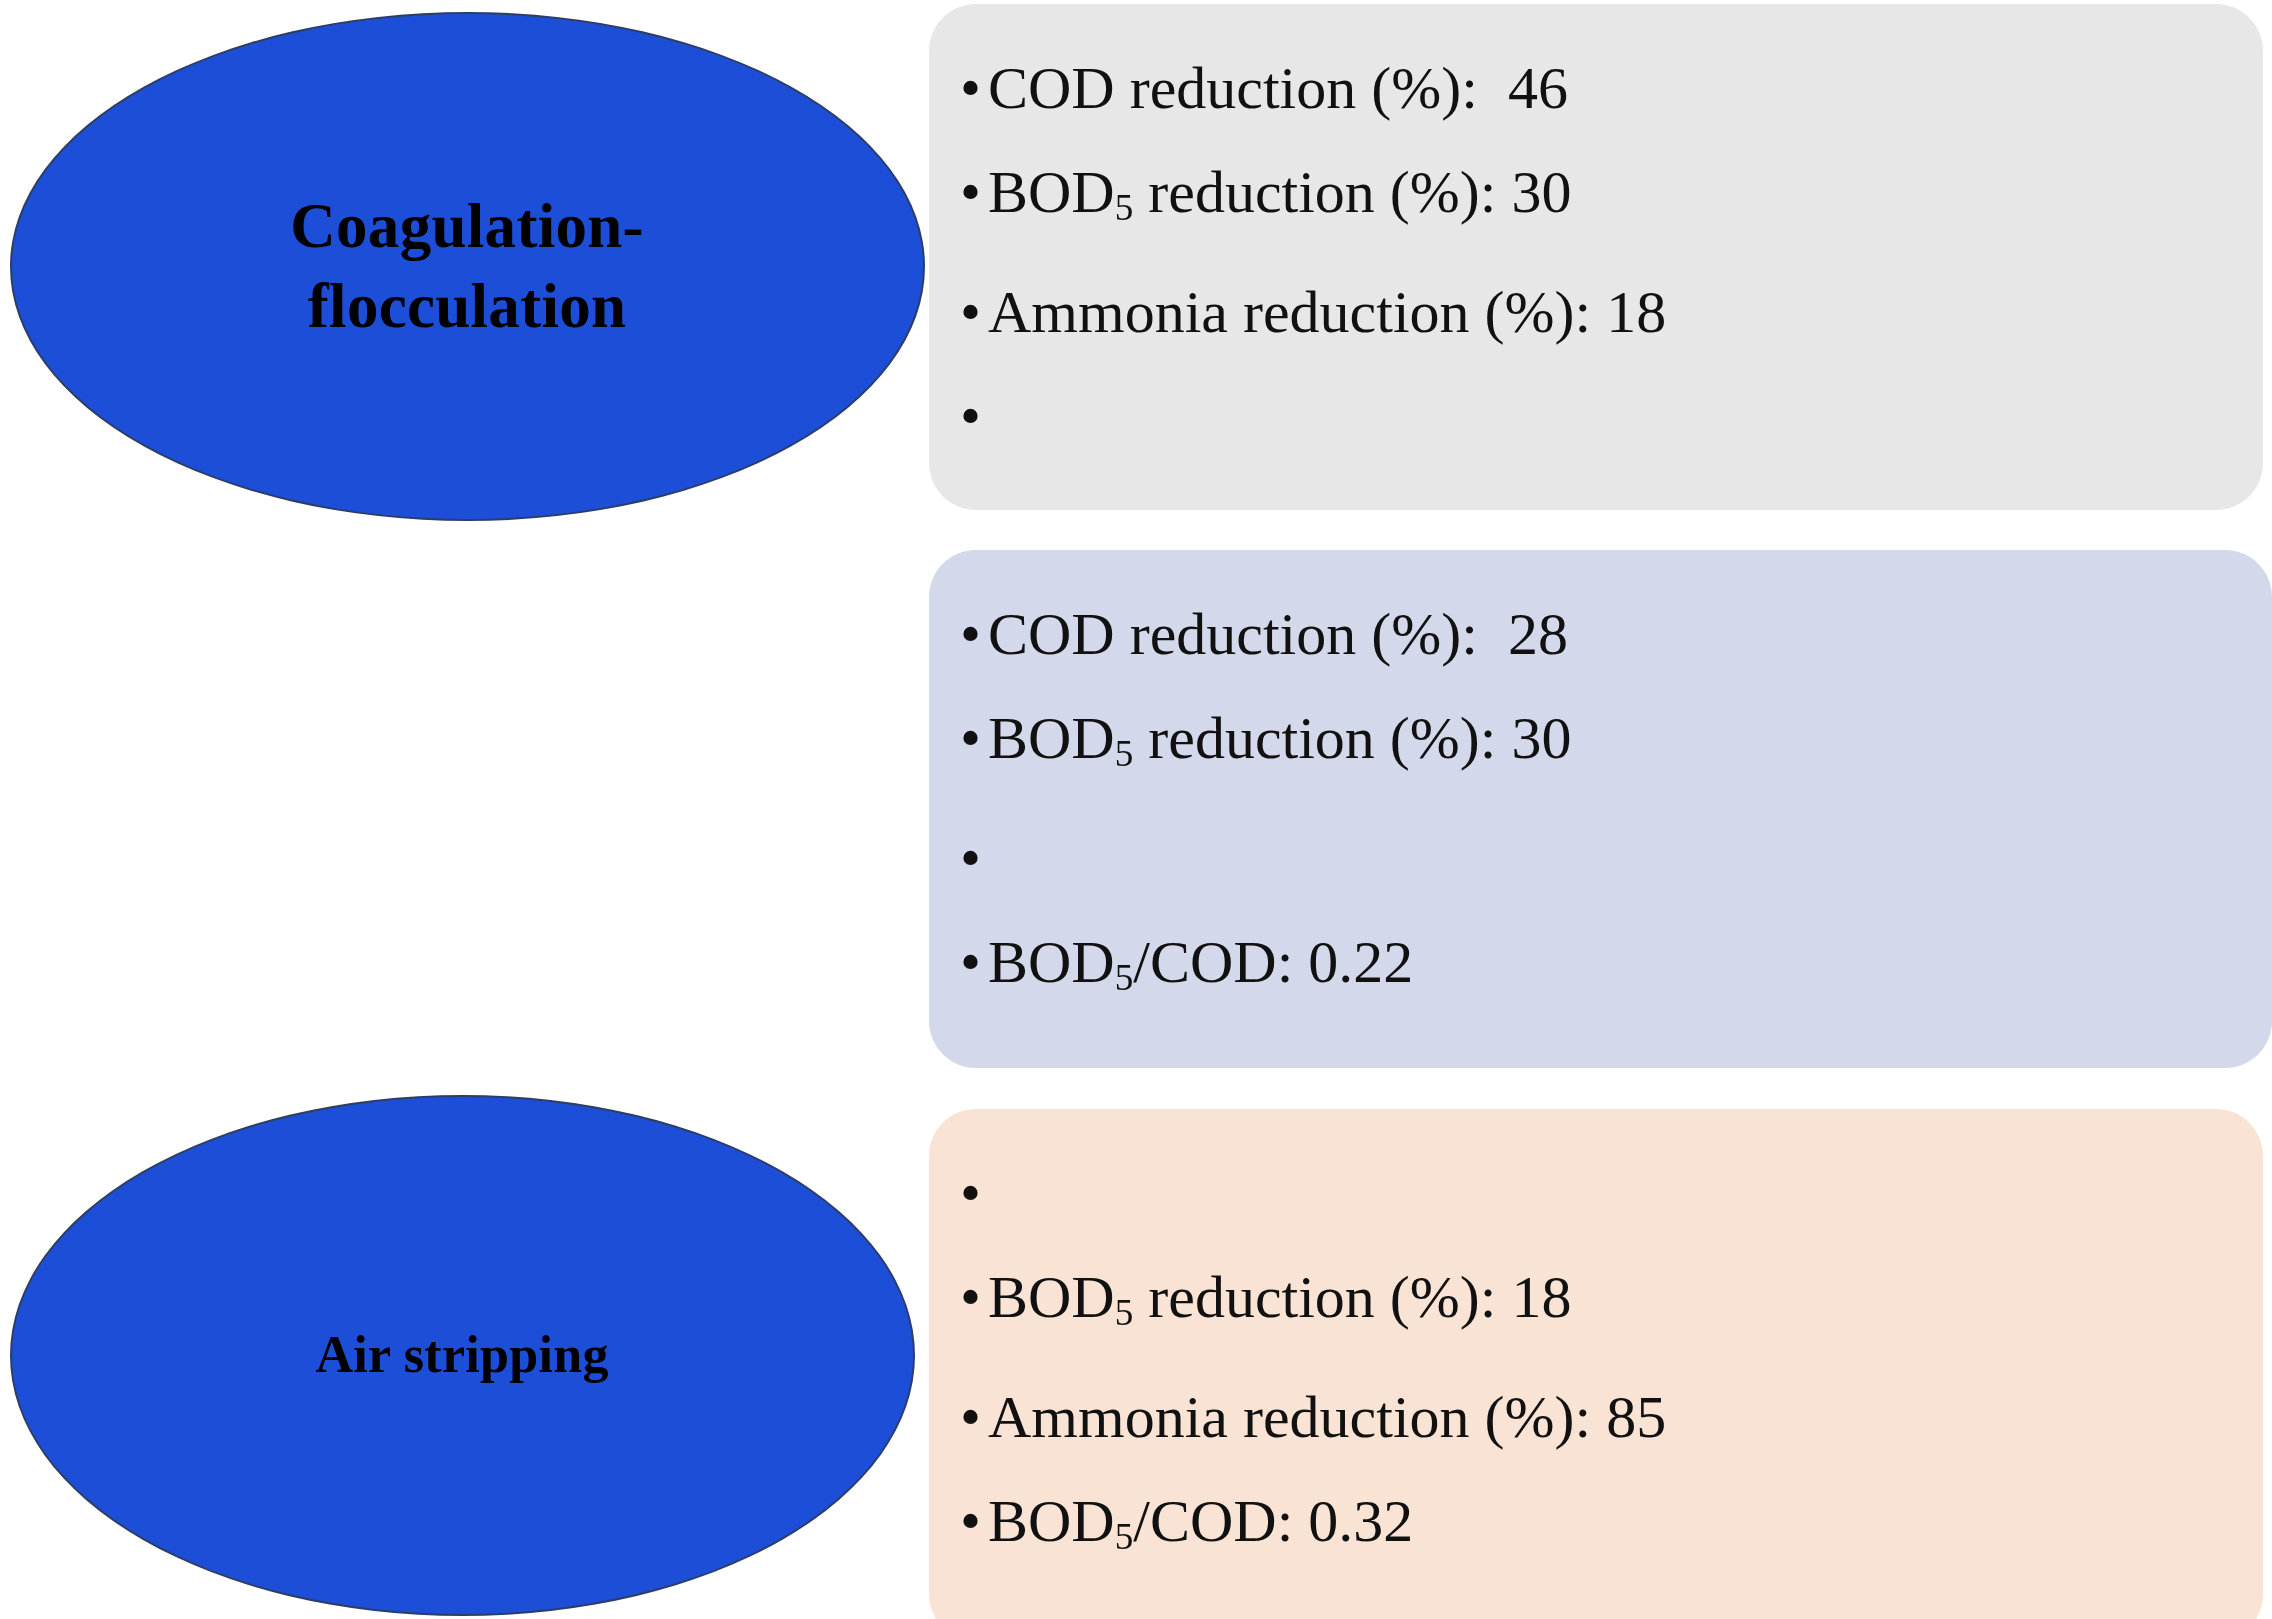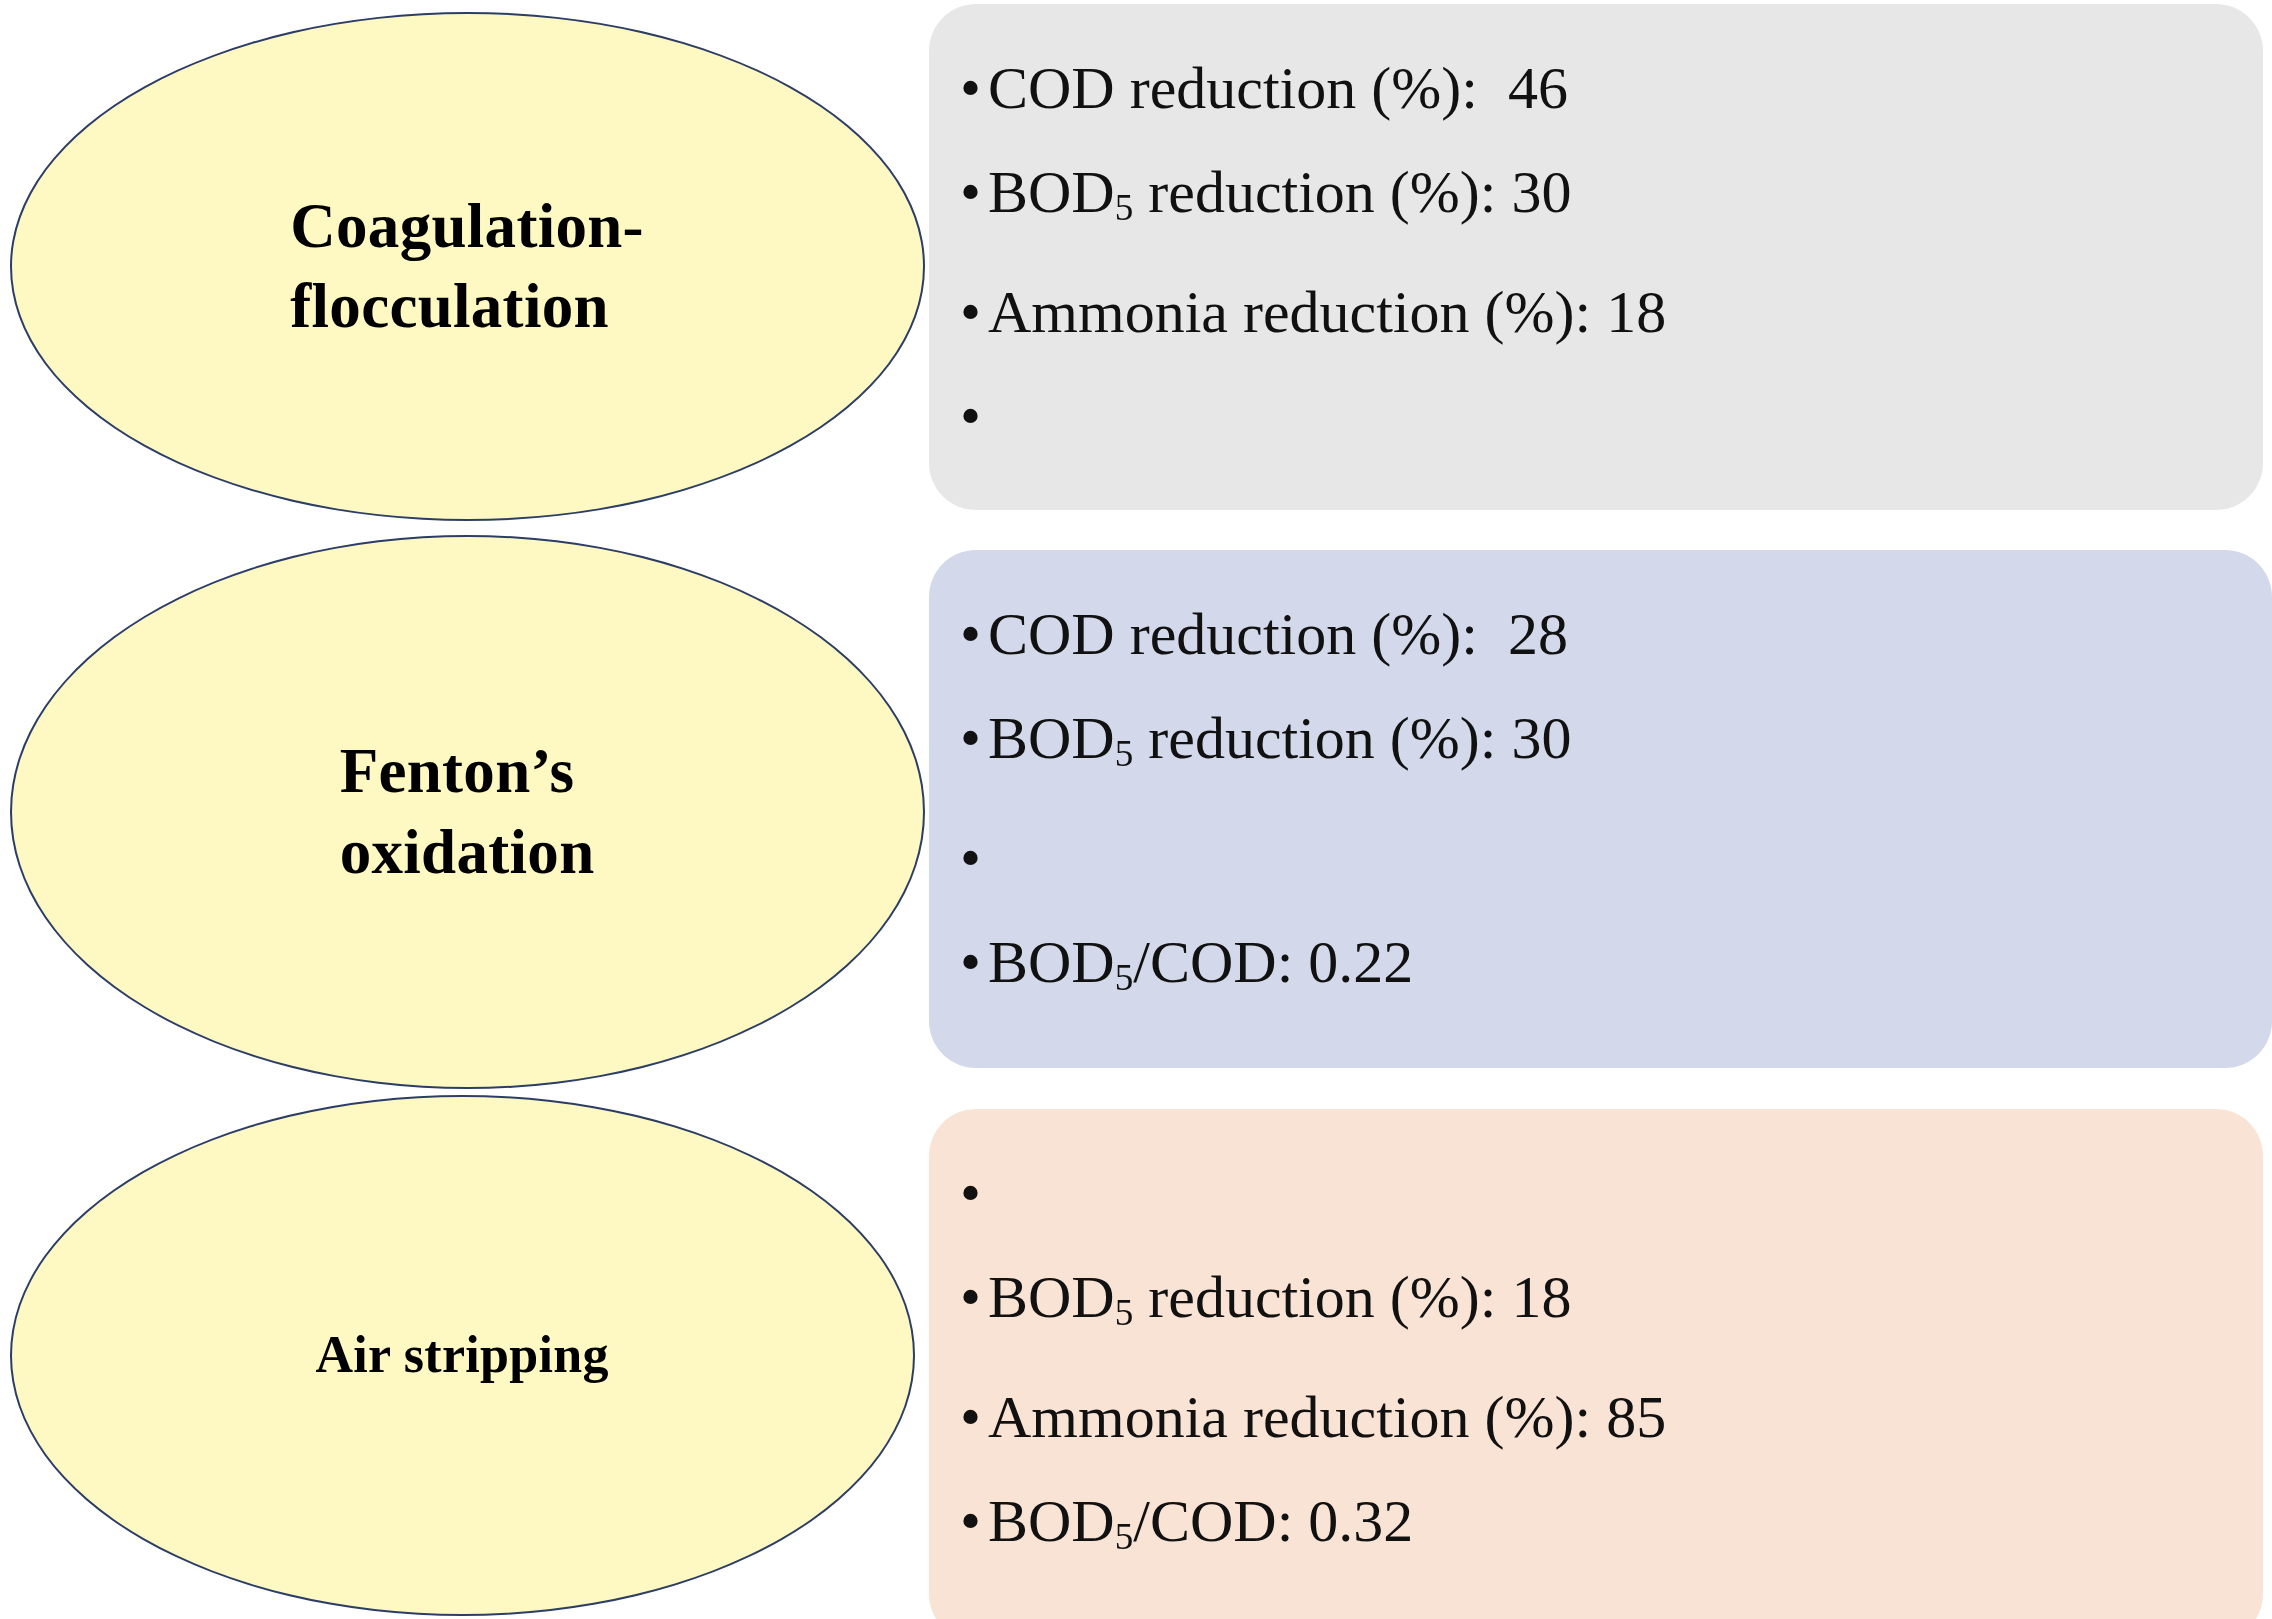--- a/index.html
+++ b/index.html
@@ -31,25 +31,25 @@
   .row-2 { top: 540px; height: 558px; }
   .row-3 { top: 1098px; height: 522px; }
 
   
   .ellipse {
     position: absolute;
     left: 9.6px;
     box-sizing: border-box;
     border: 2.7px solid #2C3E66;
     border-radius: 50%;
-    background: #fef9c3;
+    background: #1d4ed8;
     display: flex;
     align-items: center;
     justify-content: center;
-    text-align: left;
+    text-align: center;
   }
   .row-1 .ellipse { top: 11.7px;  width: 915px; height: 509px; }
   .row-2 .ellipse { top: -5.3px; width: 915px; height: 554px; }
   .row-3 .ellipse { top: -3.2px;  width: 905px; height: 521px; }
 
   .ellipse-label {
     font-weight: bold;
     font-size: 63px;
     line-height: 1.28;
     color: #000000;
@@ -135,24 +135,20 @@
           <span class="bullet-text">Ammonia reduction (%): <span>18</span></span>
         </li>
         <li class="bullet-item">
           <span class="bullet-dot">•</span>
         </li>
       </ul>
     </div>
   </div>
 
   <div class="row row-2">
-    <div class="ellipse">
-      <span class="ellipse-label">Fenton’s
-oxidation</span>
-    </div>
     <div class="panel">
       <ul class="bullets">
         <li class="bullet-item">
           <span class="bullet-dot">•</span>
           <span class="bullet-text">COD reduction (%):&nbsp; <span>28</span></span>
         </li>
         <li class="bullet-item">
           <span class="bullet-dot">•</span>
           <span class="bullet-text">BOD<sub>5</sub> reduction (%): <span>30</span></span>
         </li>

